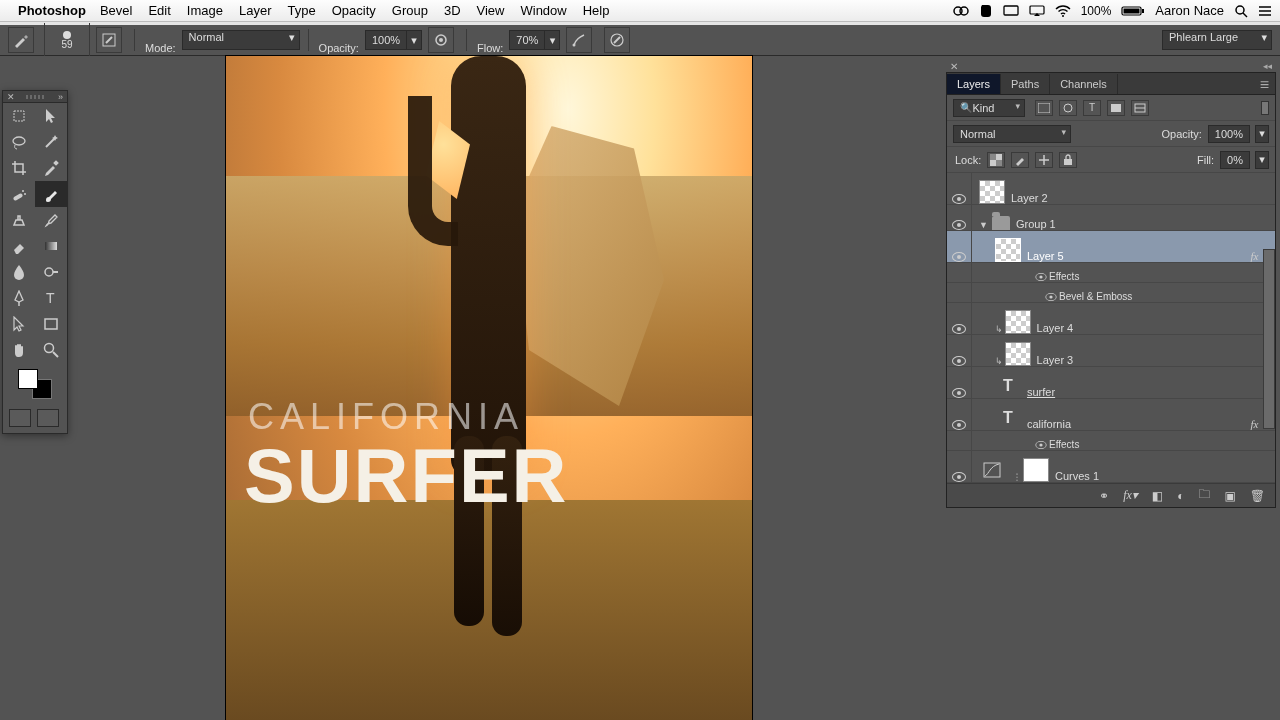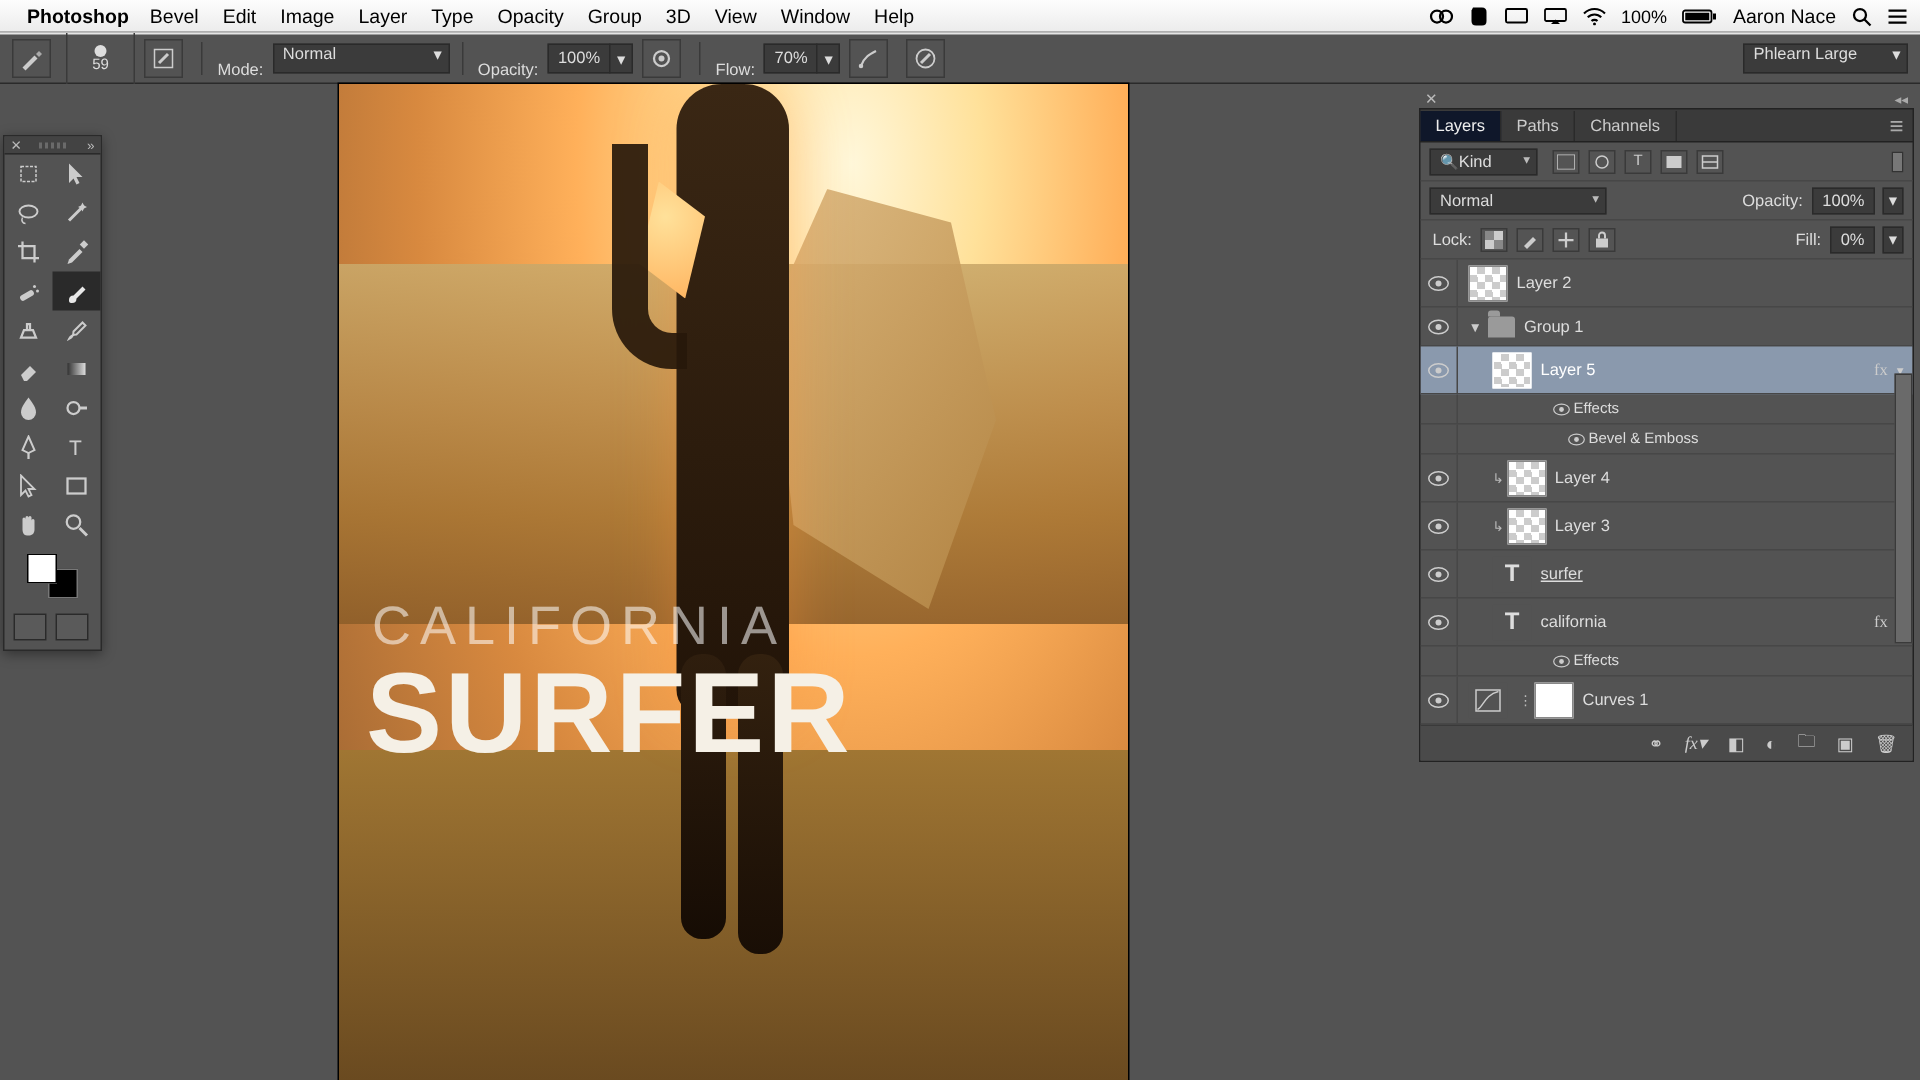--- a/index.html
+++ b/index.html
@@ -9,21 +9,21 @@
 .mac-menubar { height: 22px; background: linear-gradient(#fdfdfd,#ececec); display: flex; align-items: center; padding: 0 8px; font-size: 13px; color: #000; border-bottom: 1px solid #bbb; }
 .mac-menubar .apple { font-size: 14px; margin-right: 10px; }
 .mac-menubar .app-name { font-weight: 700; margin-right: 14px; }
 .mac-menubar .menu-item { margin-right: 16px; cursor: default; }
 .mac-menubar .spacer { flex: 1; }
 .mac-menubar .status-item { margin-left: 10px; font-size: 12px; }
 .mac-menubar .status-icon { margin-left: 10px; display: inline-flex; align-items:center; }
 .mac-menubar .username { margin-left: 10px; font-weight: 400; }
 
 
-.options-bar { height: 34px; background: #535353; border-top: 1px solid #e5e5e5; border-bottom: 1px solid #2a2a2a; display: flex; align-items: center; padding: 0 8px; color: #ddd; font-size: 11px; }
+.options-bar { height: 34px; background: #535353; border-top: 3px solid #e5e5e5; border-bottom: 1px solid #2a2a2a; display: flex; align-items: center; padding: 0 8px; color: #ddd; font-size: 11px; }
 .options-bar .sep { width:1px; height:22px; background:#3a3a3a; margin:0 8px; }
 .options-bar .iconbtn { width:26px; height:26px; display:flex; align-items:center; justify-content:center; border:1px solid #3a3a3a; background:#535353; margin-right:4px; }
 .options-bar .brush-chip { width:46px;height:34px;display:flex;flex-direction:column;align-items:center;justify-content:center;border-right:1px solid #3a3a3a;border-left:1px solid #3a3a3a;padding:0 6px;margin:0 6px;}
 .options-bar select, .options-bar .selectish { background:#3b3b3b; color:#ddd; border:1px solid #2a2a2a; height:20px; padding:0 18px 0 6px; font-size:11px; position:relative;}
 .options-bar .label { margin: 16px 6px 0 2px; }
 .options-bar .val { background:#3b3b3b; border:1px solid #2a2a2a; height:20px; display:inline-flex; align-items:center; padding:0 6px; }
 .options-bar .chev { width:16px; height:20px; background:#3b3b3b; border:1px solid #2a2a2a; display:inline-flex; align-items:center; justify-content:center; margin-left:-1px;}
 .options-bar .spacer { flex:1; }
 .options-bar .workspace { display:flex; align-items:center;}
 
@@ -69,37 +69,37 @@
 .lp-row { display:flex; align-items:center; height:26px; padding:0 6px; gap:6px; border-bottom:1px solid #474747;}
 .lp-row .selectish { flex:0 0 auto; background:#3b3b3b; border:1px solid #2a2a2a; height:18px; display:flex; align-items:center; padding:0 16px 0 6px; position:relative;}
 .lp-row .selectish::after { content:"▾"; position:absolute; right:4px; top:1px; font-size:9px; color:#bbb;}
 .lp-row .filter-icons { display:flex; gap:6px; margin-left:4px;}
 .lp-row .ficon { width:18px; height:16px; border:1px solid #3a3a3a; background:#545454; display:flex; align-items:center; justify-content:center; }
 .lp-row .lab { margin-left:2px;}
 .lp-row .val18 { height:18px; background:#3b3b3b; border:1px solid #2a2a2a; padding:0 6px; display:inline-flex; align-items:center;}
 .lp-row .chev18 { width:14px; height:18px; background:#3b3b3b; border:1px solid #2a2a2a; display:inline-flex; align-items:center; justify-content:center; margin-left:-1px;}
 
 .layer-list { max-height:372px; overflow:hidden; position:relative;}
-.layer { display:flex; align-items:center; height:32px; border-bottom:1px solid #474747; }
+.layer { display:flex; align-items:flex-end; height:32px; border-bottom:1px solid #474747; }
 .layer.group { height:26px;}
 .layer.effects { height:20px; font-size:10px; }
 .layer .vis { width:24px; display:flex; justify-content:center;}
 .layer .eye { width:14px; height:10px; border:1px solid #ccc; border-radius:50%; position:relative;}
 .layer .eye::after { content:""; position:absolute; left:4px; top:2px; width:4px; height:4px; background:#ccc; border-radius:50%;}
 .layer .gutter { width:8px; border-left:1px solid #474747; height:100%;}
 .layer .indent { display:inline-block;}
 .layer .thumb { width:26px; height:24px; background:#fff; border:1px solid #888; margin-right:6px; background-image: repeating-conic-gradient(#ccc 0 25%, #fff 0 50%); background-size:10px 10px;}
 .layer .thumb.mask { background:#fff;}
 .layer .thumb.text { background:#535353; border:none; display:flex; align-items:center; justify-content:center; color:#ddd; font-size:16px; font-weight:700;}
 .layer .thumb.adj { background:#535353; border:none; color:#ddd; display:flex;align-items:center;justify-content:center;}
 .layer .folder { width:18px; height:14px; background:#9a9a9a; border-radius:2px 2px 0 0; position:relative; margin-right:6px;}
 .layer .folder::before { content:""; position:absolute; left:0; top:-4px; width:8px; height:4px; background:#9a9a9a; border-radius:2px 2px 0 0;}
 .layer .name { flex:1; white-space:nowrap; overflow:hidden; text-overflow:ellipsis;}
 .layer .name.ul { text-decoration: underline;}
-.layer .fx { margin-right:6px; font-family:Georgia,serif; color:#ccc;}
+.layer .fx { margin-right:6px; font-style:italic; font-family:Georgia,serif; color:#ccc;}
 .layer .chev { margin-right:6px; color:#ccc; font-size:9px;}
 .layer.selected { background:#8a99ad; color:#fff;}
 .layer.selected .thumb { border-color:#fff;}
 .layer .clip { color:#bbb; margin-right:2px; font-size:9px; }
 .layer .tri { color:#ccc; font-size:9px; margin-right:4px;}
 .layer .linkmask { width:12px; text-align:center; color:#bbb; font-size:9px;}
 
 .lp-footer { height:24px; border-top:1px solid #3a3a3a; display:flex; align-items:center; justify-content:flex-end; gap:14px; padding:0 10px; background:#4a4a4a;}
 .lp-footer .fico { color:#ccc; font-size:12px;}
 

